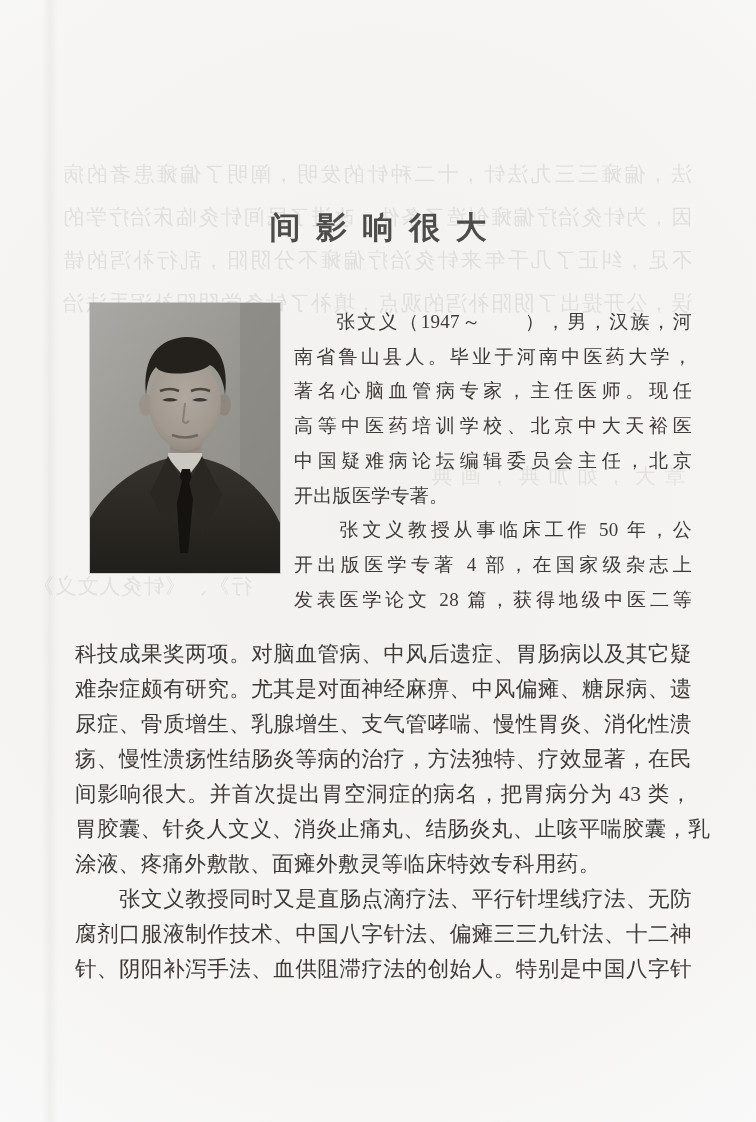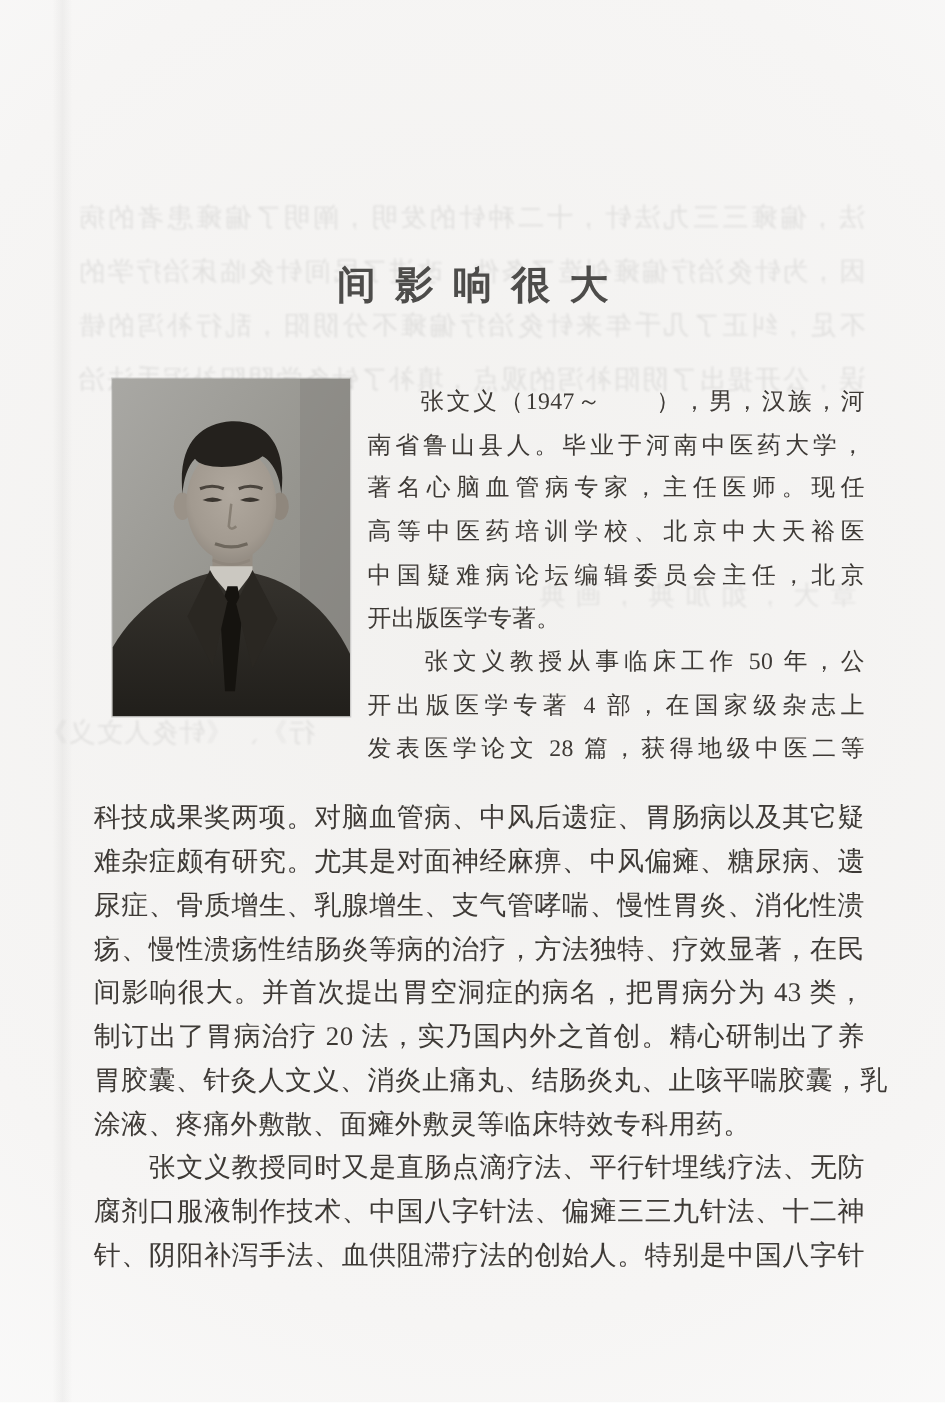--- a/index.html
+++ b/index.html
@@ -158,21 +158,20 @@
       <div class="line">开出版医学专著 4 部，在国家级杂志上</div>
       <div class="line">发表医学论文 28 篇，获得地级中医二等</div>
     </div>
 
   <div class="full-col">
       <div class="line">科技成果奖两项。对脑血管病、中风后遗症、胃肠病以及其它疑</div>
       <div class="line">难杂症颇有研究。尤其是对面神经麻痹、中风偏瘫、糖尿病、遗</div>
       <div class="line">尿症、骨质增生、乳腺增生、支气管哮喘、慢性胃炎、消化性溃</div>
       <div class="line">疡、慢性溃疡性结肠炎等病的治疗，方法独特、疗效显著，在民</div>
       <div class="line">间影响很大。并首次提出胃空洞症的病名，把胃病分为 43 类，</div>
-      <div class="line">制订出了胃病治疗 20 法，实乃国内外之首创。精心研制出了养</div>
       <div class="line">胃胶囊、针灸人文义、消炎止痛丸、结肠炎丸、止咳平喘胶囊，乳</div>
       <div class="line pend">涂液、疼痛外敷散、面瘫外敷灵等临床特效专科用药。</div>
       <div class="line">　　张文义教授同时又是直肠点滴疗法、平行针埋线疗法、无防</div>
       <div class="line">腐剂口服液制作技术、中国八字针法、偏瘫三三九针法、十二神</div>
       <div class="line">针、阴阳补泻手法、血供阻滞疗法的创始人。特别是中国八字针</div>
     </div>
 
 </div>
 
 </body></html>

